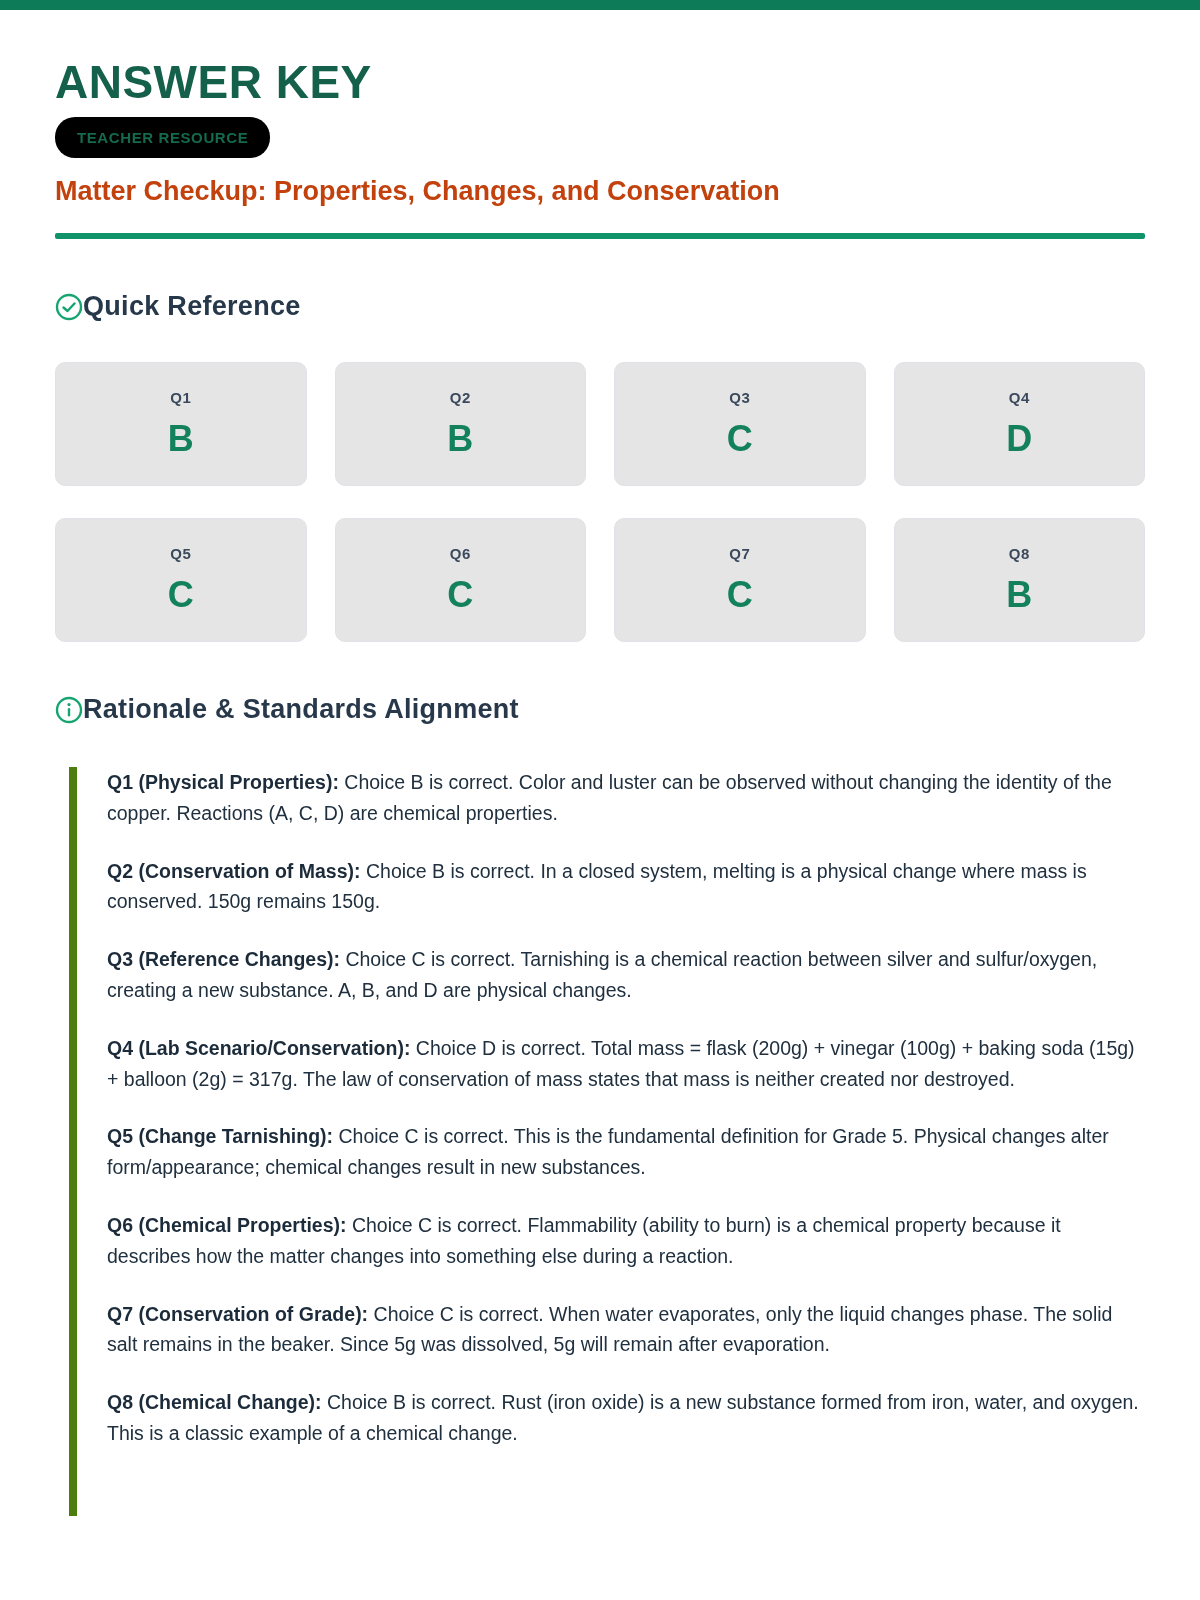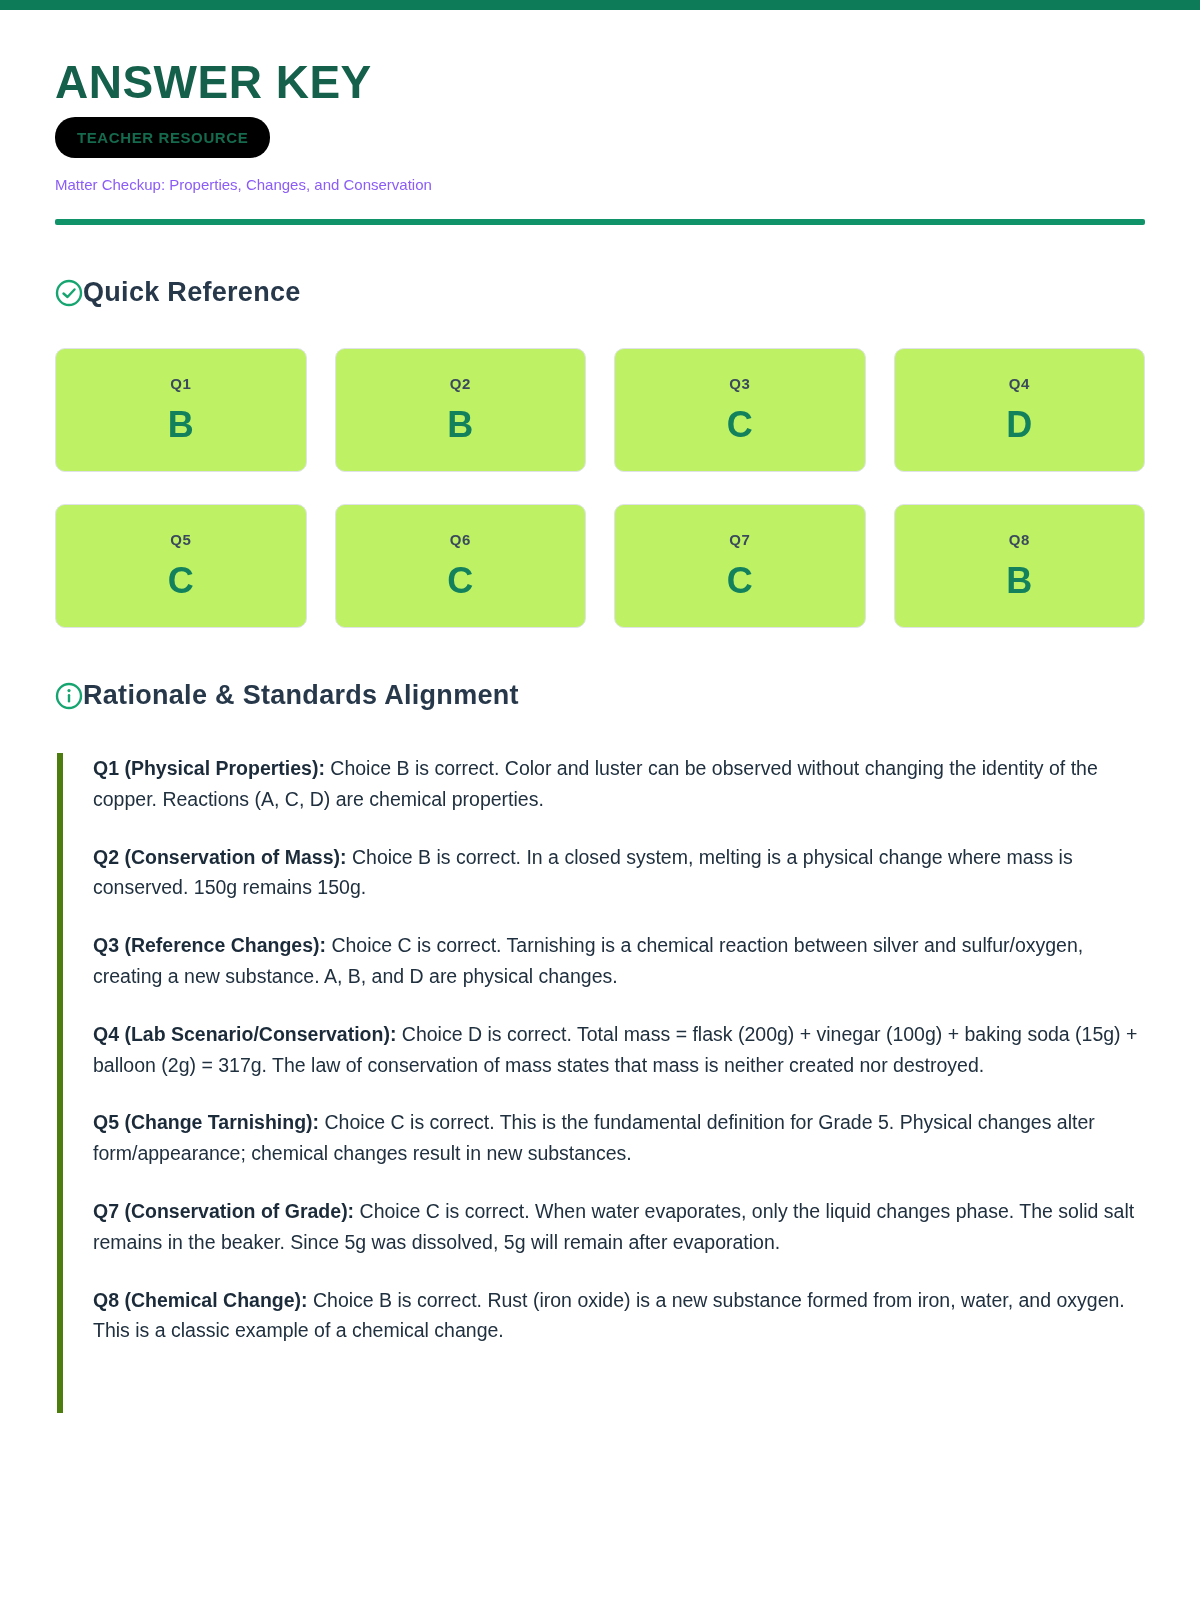--- a/index.html
+++ b/index.html
@@ -39,23 +39,23 @@
     font-size: 15px;
     font-weight: 700;
     letter-spacing: 0.6px;
     padding: 12px 22px;
     border-radius: 20px;
     margin-top: 8px;
     white-space: nowrap;
   }
   .page-subtitle {
     margin-top: 18px;
-    font-size: 15px;
-    font-weight: 400;
-    color: #8b5cf6;
+    font-size: 27px;
+    font-weight: 700;
+    color: #c2410c;
   }
   .divider {
     margin-top: 26px;
     height: 6px;
     background: #11936a;
     border-radius: 2px;
   }
 
   .section-heading {
     display: flex;
@@ -79,38 +79,38 @@
   }
   .answer-card {
     border: 1px solid #dfe3e8;
     border-radius: 10px;
     height: 124px;
     display: flex;
     flex-direction: column;
     align-items: center;
     justify-content: center;
     gap: 12px;
-    background: #bef264;
+    background: #e5e5e5;
   }
   .card-q {
     font-size: 15px;
     font-weight: 700;
     color: #3a4a5c;
     letter-spacing: 0.4px;
   }
   .card-a {
     font-size: 36px;
     font-weight: 700;
     color: #12815c;
   }
 
   .rationale-block {
     margin-top: 42px;
-    margin-left: 2px;
-    border-left: 6px solid #4d7c0f;
+    margin-left: 14px;
+    border-left: 8px solid #4d7c0f;
     padding-left: 30px;
     padding-bottom: 40px;
   }
   .rationale-item {
     font-size: 19.5px;
     line-height: 1.58;
     color: #20303f;
     margin-bottom: 27px;
   }
   .rationale-item strong {
@@ -198,20 +198,23 @@
     <p class="rationale-item">
       <strong>Q3 (Reference Changes):</strong><span> Choice C is correct. Tarnishing is a chemical reaction between silver and sulfur/oxygen, creating a new substance. A, B, and D are physical changes.</span>
     </p>
     <p class="rationale-item">
       <strong>Q4 (Lab Scenario/Conservation):</strong><span> Choice D is correct. Total mass = flask (200g) + vinegar (100g) + baking soda (15g) + balloon (2g) = 317g. The law of conservation of mass states that mass is neither created nor destroyed.</span>
     </p>
     <p class="rationale-item">
       <strong>Q5 (Change Tarnishing):</strong><span> Choice C is correct. This is the fundamental definition for Grade 5. Physical changes alter form/appearance; chemical changes result in new substances.</span>
     </p>
     <p class="rationale-item">
+      <strong>Q6 (Chemical Properties):</strong><span> Choice C is correct. Flammability (ability to burn) is a chemical property because it describes how the matter changes into something else during a reaction.</span>
+    </p>
+    <p class="rationale-item">
       <strong>Q7 (Conservation of Grade):</strong><span> Choice C is correct. When water evaporates, only the liquid changes phase. The solid salt remains in the beaker. Since 5g was dissolved, 5g will remain after evaporation.</span>
     </p>
     <p class="rationale-item">
       <strong>Q8 (Chemical Change):</strong><span> Choice B is correct. Rust (iron oxide) is a new substance formed from iron, water, and oxygen. This is a classic example of a chemical change.</span>
     </p>
   </div>
 
 </div>
 
 </body></html>

